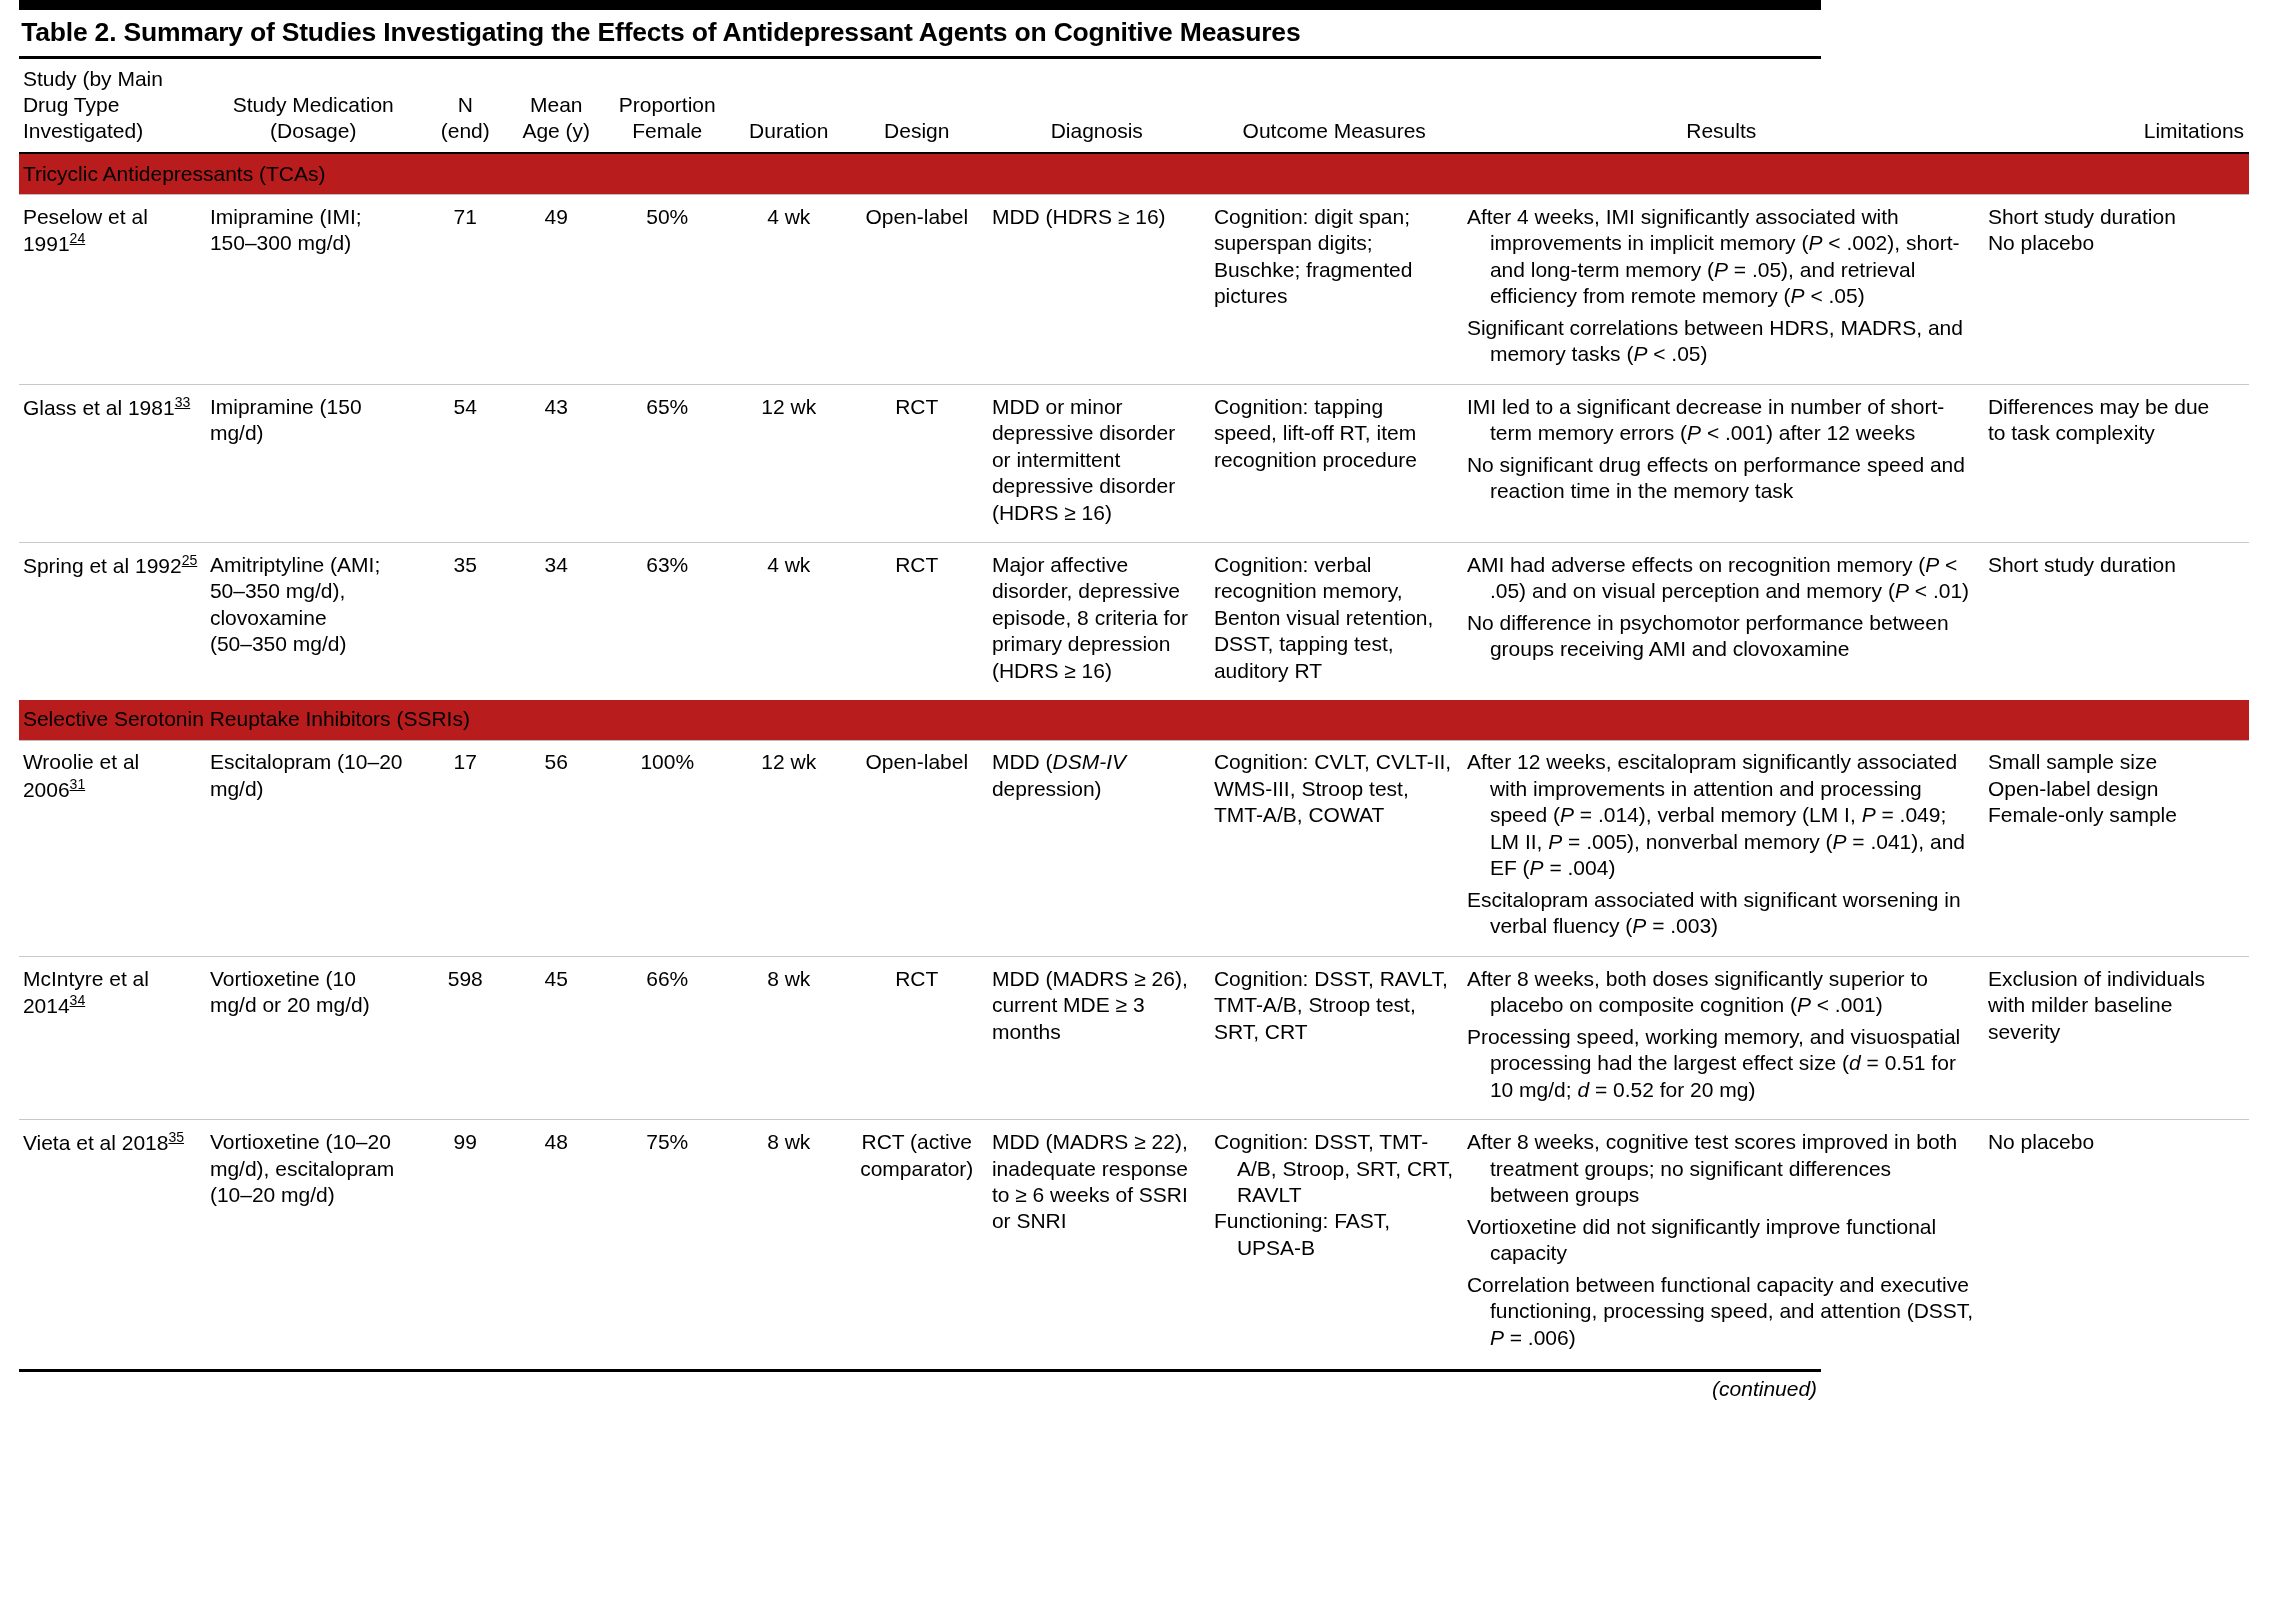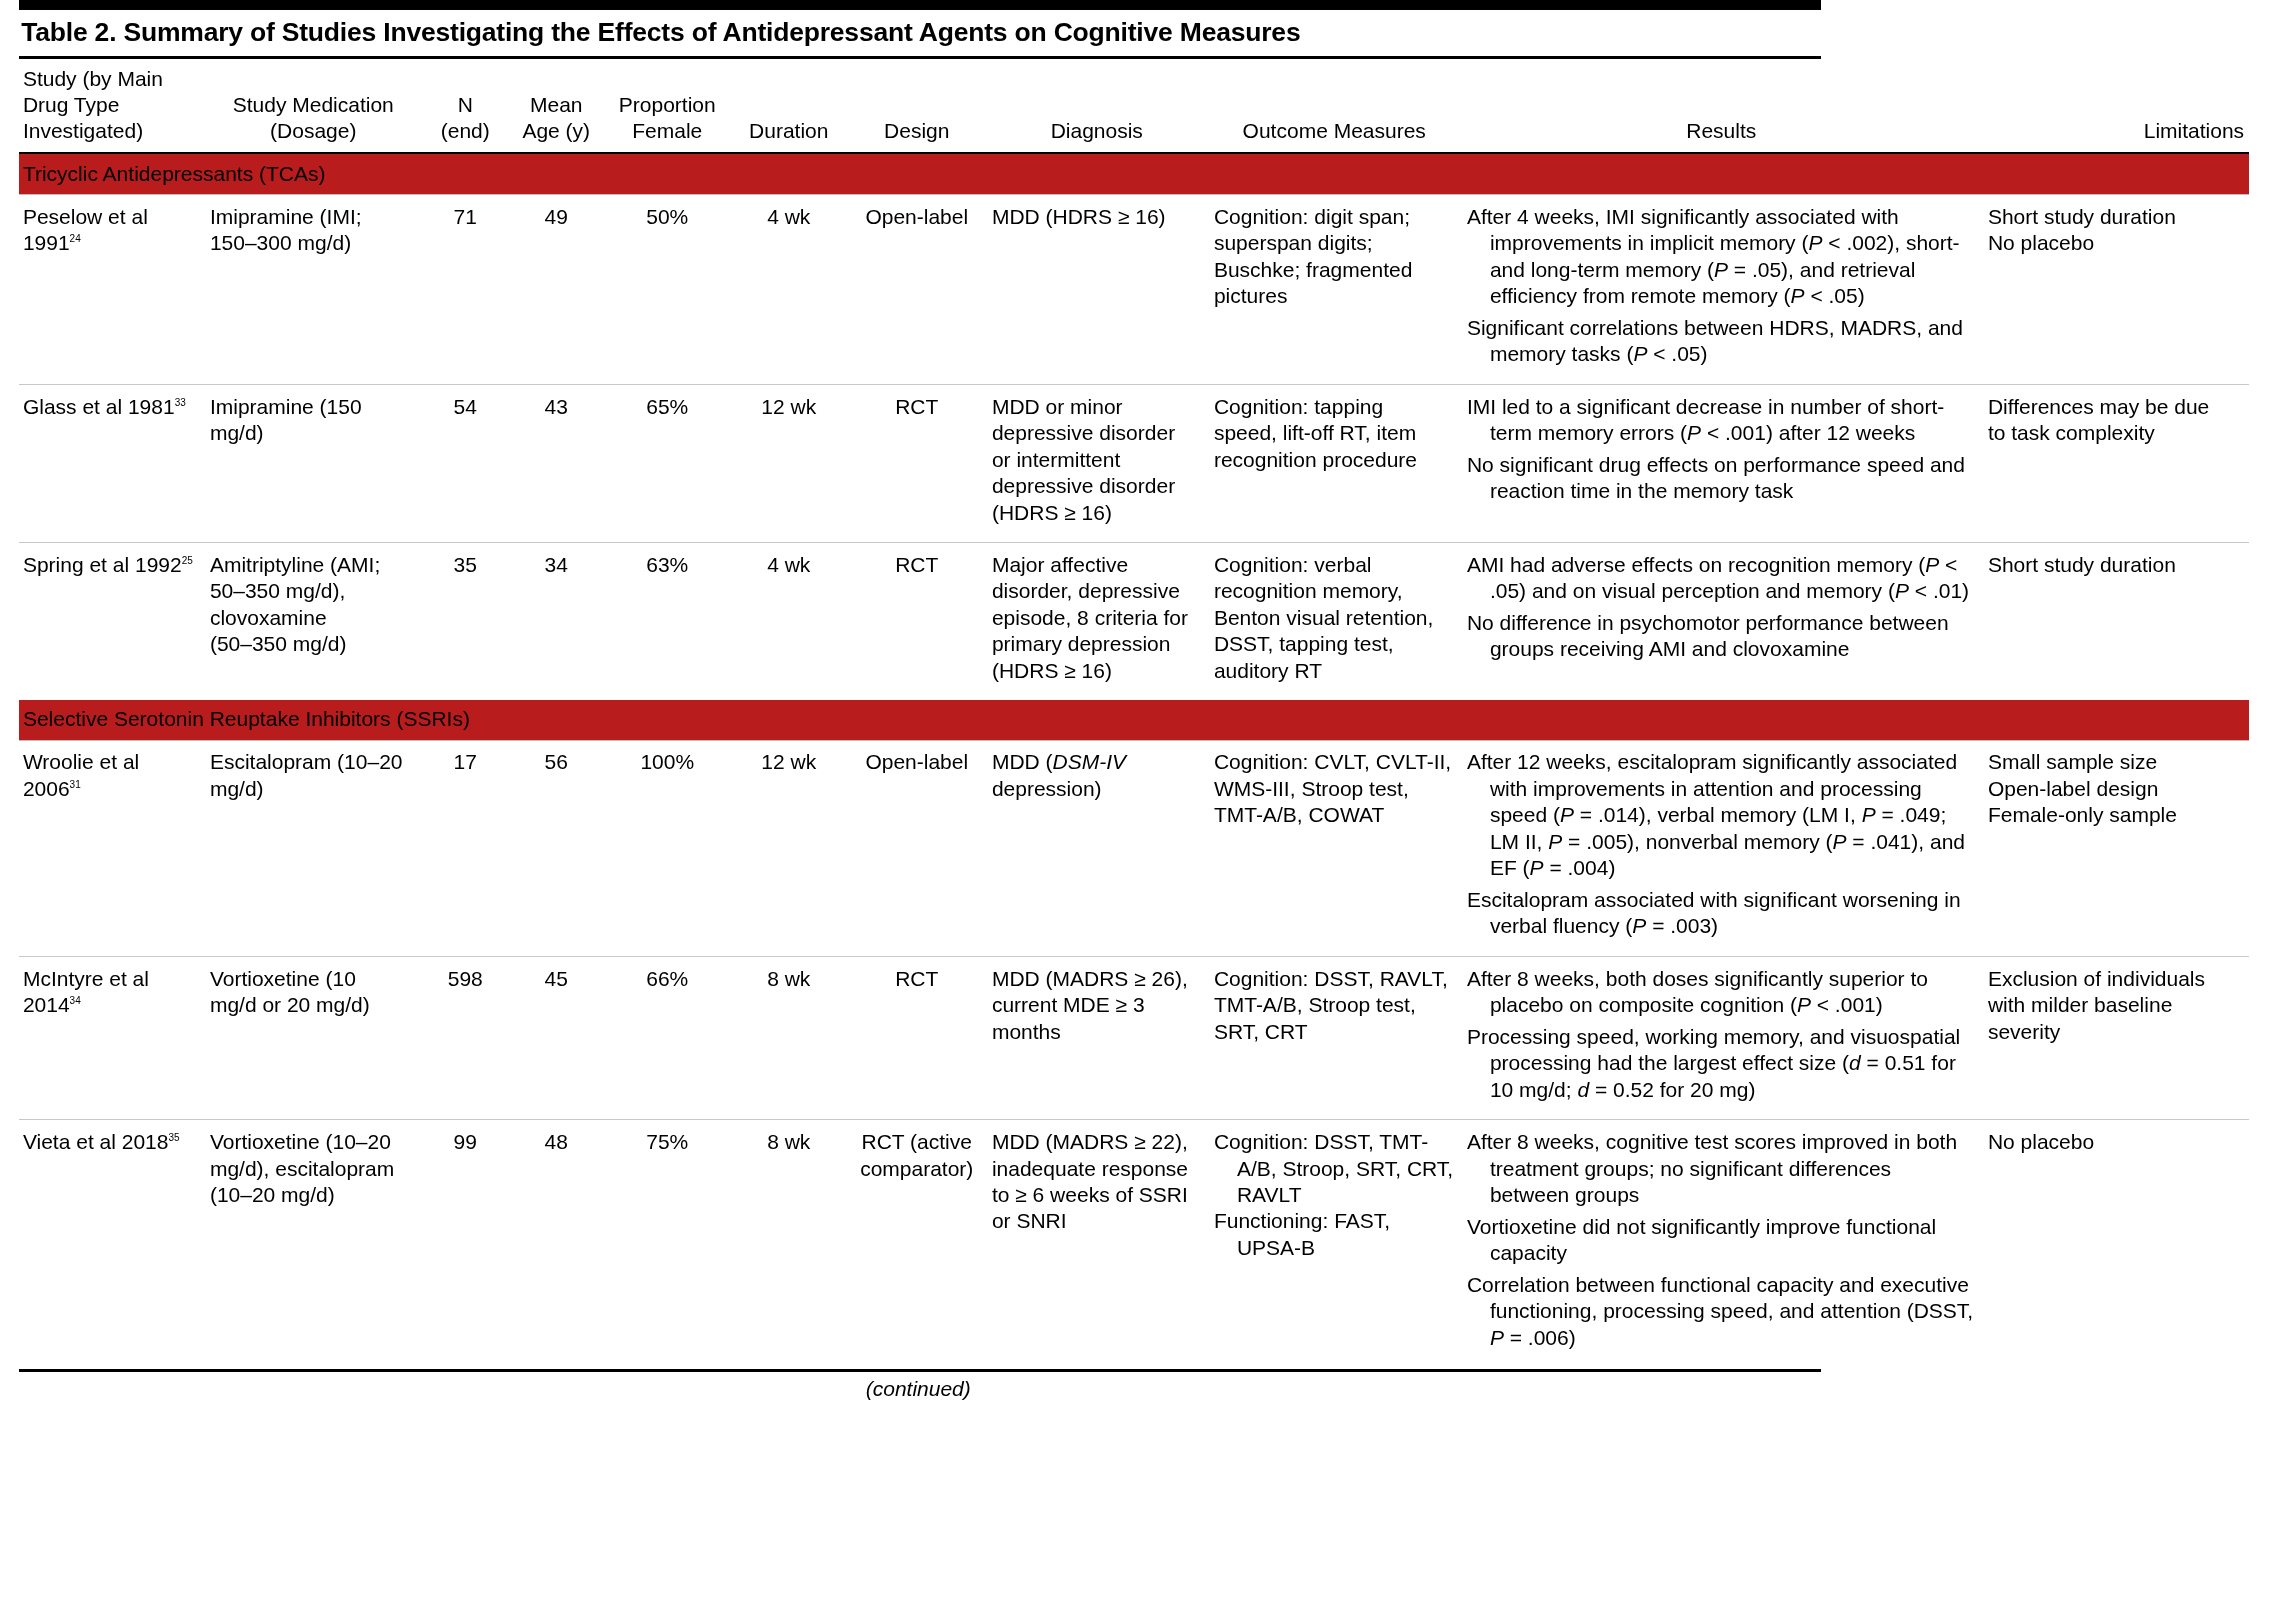--- a/index.html
+++ b/index.html
@@ -83,21 +83,22 @@
     border-top: 0.9px solid #c8c8c8;
   }
   tbody tr.study.first-in-section > td {
     border-top: none;
   }
   td.center { text-align: center; }
   td.num { text-align: center; }
 
   .ref {
     vertical-align: super;
-    font-size: 10px;
+    font-size: 14px;
+    text-decoration: underline;
   }
   .ital { font-style: italic; }
 
   ul.res {
     margin: 0;
     padding: 0;
     list-style: none;
   }
   ul.res li {
     margin: 0 0 5.3px 0;
@@ -122,21 +123,21 @@
     padding-left: 23px;
     text-indent: -23px;
   }
 
   .bottom-rule {
     height: 2.6px;
     background: #000;
     margin-top: 1.8px;
   }
   .continued {
-    text-align: center;
+    text-align: right;
     font-size: 21px;
     font-style: italic;
     padding: 5.3px 3.5px 8.8px 0;
   }
 </style>
 </head>
 <body>
 
 <div class="page">
 

